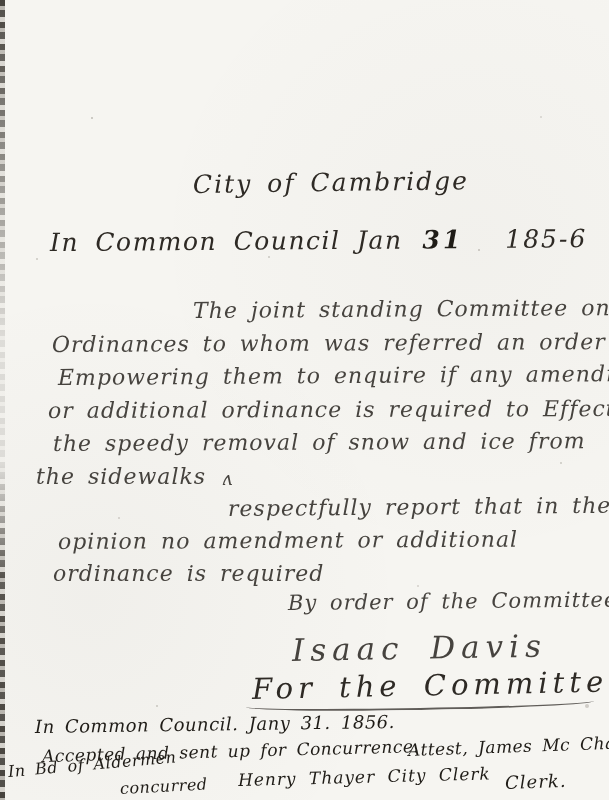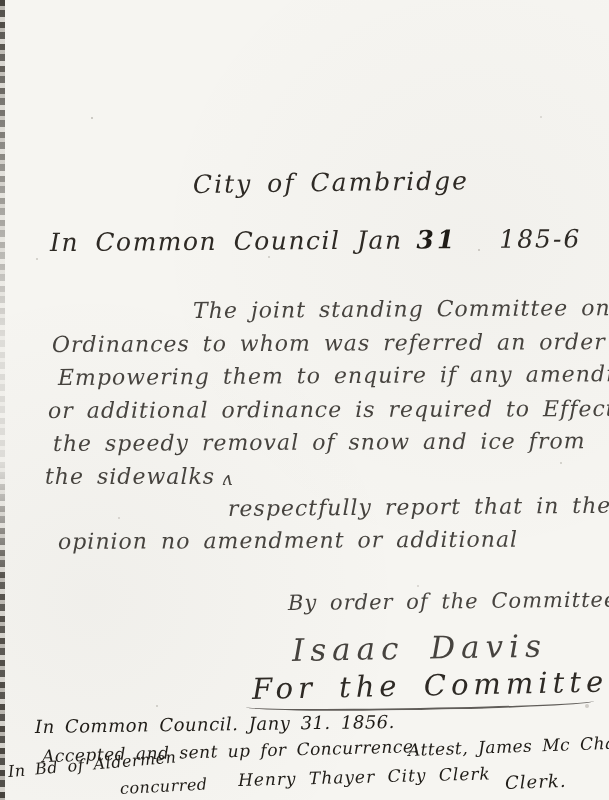--- a/index.html
+++ b/index.html
@@ -50,30 +50,30 @@
   .hw{
     position:absolute;
     font-style:italic;
     color:var(--ink);
     white-space:nowrap;
     transform-origin:left center;
   }
   
   .l-heading{left:193px;top:170px;font-size:25px;letter-spacing:2px;word-spacing:5px;transform:rotate(-.8deg);}
   .l-dateline{left:50px;top:228px;font-size:25px;letter-spacing:1.5px;word-spacing:7px;transform:rotate(-.4deg);}
-  .l-dateline .day{font-weight:bold;color:var(--ink-heavy);margin-left:14px;letter-spacing:3px;}
+  .l-dateline .day{font-weight:bold;color:var(--ink-heavy);margin-left:20px;letter-spacing:3px;}
   .l-dateline .year{margin-left:42px;letter-spacing:2px;margin-top:12px;}
   
   .bl{font-size:22px;letter-spacing:1px;word-spacing:5px;color:var(--ink-soft);}
   .b0{left:193px;top:298px;transform:rotate(-.4deg);}
   .b1{left:52px; top:332px;transform:rotate(-.3deg);}
   .b2{left:58px; top:365px;transform:rotate(-.4deg);}
   .b3{left:48px; top:398px;transform:rotate(-.2deg);}
   .b4{left:53px; top:431px;transform:rotate(-.3deg);}
-  .b5{left:45px; top:464px;}
+  .b5{left:36px; top:464px;}
   .b6{left:228px;top:496px;transform:rotate(-.5deg);}
   .b7{left:58px; top:529px;transform:rotate(-.3deg);}
   .b8{left:53px; top:561px;}
   .b9{left:288px;top:591px;font-size:21px;transform:rotate(-.6deg);}
   .caret-mark{left:222px;top:468px;font-size:18px;color:var(--ink-soft);}
   
   .sig-name{left:292px;top:632px;font-size:31px;letter-spacing:6px;word-spacing:10px;color:var(--ink-soft);transform:rotate(-1deg);}
   .sig-role{left:252px;top:672px;font-size:29px;letter-spacing:5px;word-spacing:8px;transform:rotate(-1.2deg);}
   .sig-flourish{
     position:absolute;left:246px;top:698px;width:348px;height:10px;
@@ -107,20 +107,21 @@
 
   <div class="hw bl b0">The joint standing Committee on</div>
   <div class="hw bl b1">Ordinances to whom was referred an order</div>
   <div class="hw bl b2">Empowering them to enquire if any amendment</div>
   <div class="hw bl b3">or additional ordinance is required to Effect</div>
   <div class="hw bl b4">the speedy removal of snow and ice from</div>
   <div class="hw bl b5">the sidewalks</div>
   <div class="hw caret-mark">ʌ</div>
   <div class="hw bl b6">respectfully report that in their</div>
   <div class="hw bl b7">opinion no amendment or additional</div>
+  <div class="hw bl b8">ordinance is required</div>
   <div class="hw bl b9">By order of the Committee</div>
 
   <div class="hw sig-name">Isaac Davis</div>
   <div class="hw sig-role">For the Committee</div>
   <div class="sig-flourish"></div>
 
   <div class="hw ft f1">In Common Council.  Jany 31. 1856.</div>
   <div class="hw ft f2">Accepted and sent up for Concurrence.</div>
   <div class="hw ft f-attest">Attest, James Mc Chalis</div>
   <div class="hw ft f-ald1">In Bd of Aldermen</div>

